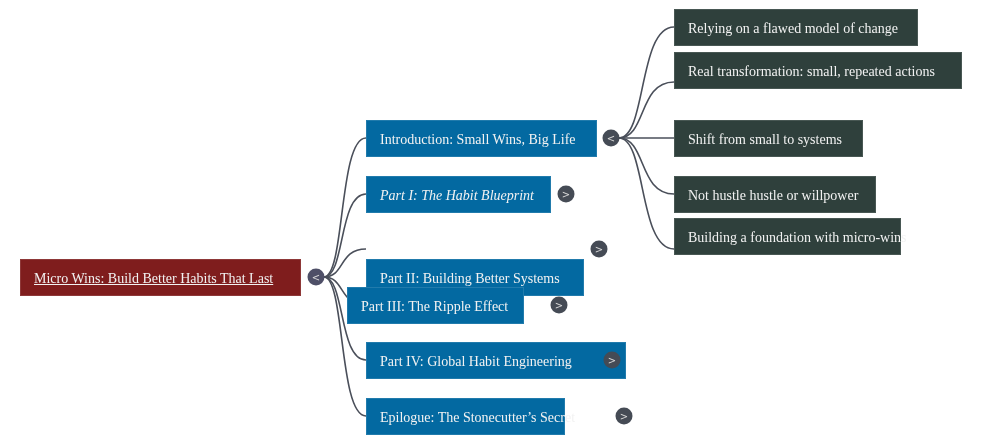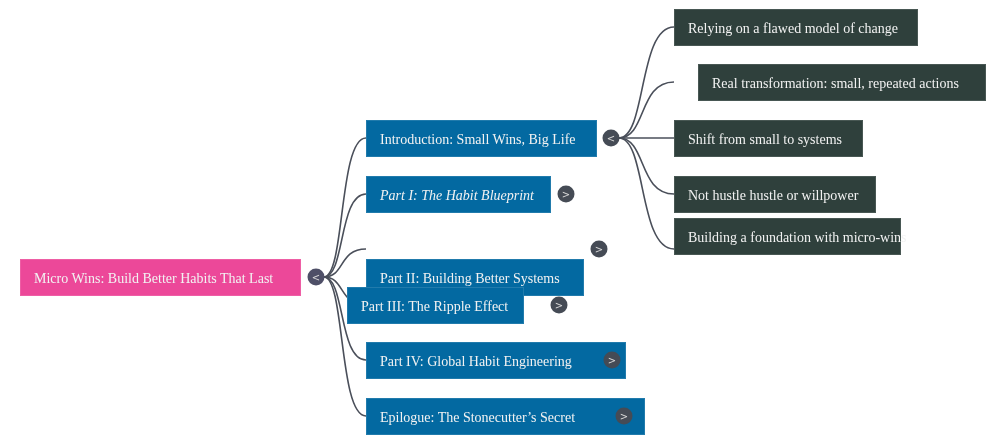--- a/index.html
+++ b/index.html
@@ -2,21 +2,21 @@
 <html><head>
 <meta charset="utf-8">
 <style>
   html, body { margin:0; padding:0; background:#ffffff; }
   body { width:1005px; height:445px; position:relative; overflow:hidden;
          font-family:"Liberation Serif", "DejaVu Serif", serif; }
   #links { position:absolute; left:0; top:0; width:1005px; height:445px; }
   .node { position:absolute; box-sizing:border-box; height:37px; border-radius:0;
           color:#f2f2f2; font-size:14px; line-height:37px; padding:0 13px;
           white-space:nowrap; border:1px solid rgba(255,255,255,0.12); cursor:pointer; }
-  .root { background:#ec4899; }
+  .root { background:#7f1d1d;text-decoration:underline; }
   .l1 { background:#0369a1; }
   .l2 { background:#2f403c; }
   .toggle { position:absolute; width:17px; height:17px; border-radius:50%;
             background:#454b55; color:#d8d8d8; font-family:"DejaVu Sans", sans-serif;
             font-size:10px; line-height:17px; text-align:center; cursor:pointer;
             transform:translate(-50%,-50%); }
   .toggle.root-t { background:#4e4f67; }
 </style>
 </head>
 <body>
@@ -58,29 +58,29 @@
 <div class="node l1" style="left:347px; top:287px; width:177px;">
   <span>Part III: The Ripple Effect</span>
 </div>
 <div class="toggle" style="left:559px; top:305px;">&gt;</div>
 
 <div class="node l1" style="left:366px; top:342px; width:260px;">
   <span>Part IV: Global Habit Engineering</span>
 </div>
 <div class="toggle" style="left:612px; top:360px;">&gt;</div>
 
-<div class="node l1" style="left:366px; top:398px; width:279px;">
+<div class="node l1" style="left:366px; top:398px; width:199px;">
   <span>Epilogue: The Stonecutter’s Secret</span>
 </div>
 <div class="toggle" style="left:624px; top:416px;">&gt;</div>
 
 <div class="node l2" style="left:674px; top:9px; width:244px;">
   <span>Relying on a flawed model of change</span>
 </div>
-<div class="node l2" style="left:674px; top:64px; width:288px;margin-left:24px;">
+<div class="node l2" style="left:674px; top:52px; width:288px;">
   <span>Real transformation: small, repeated actions</span>
 </div>
 <div class="node l2" style="left:674px; top:120px; width:189px;">
   <span>Shift from small to systems</span>
 </div>
 <div class="node l2" style="left:674px; top:176px; width:202px;">
   <span>Not hustle hustle or willpower</span>
 </div>
 <div class="node l2" style="left:674px; top:218px; width:227px;">
   <span>Building a foundation with micro-wins</span>

